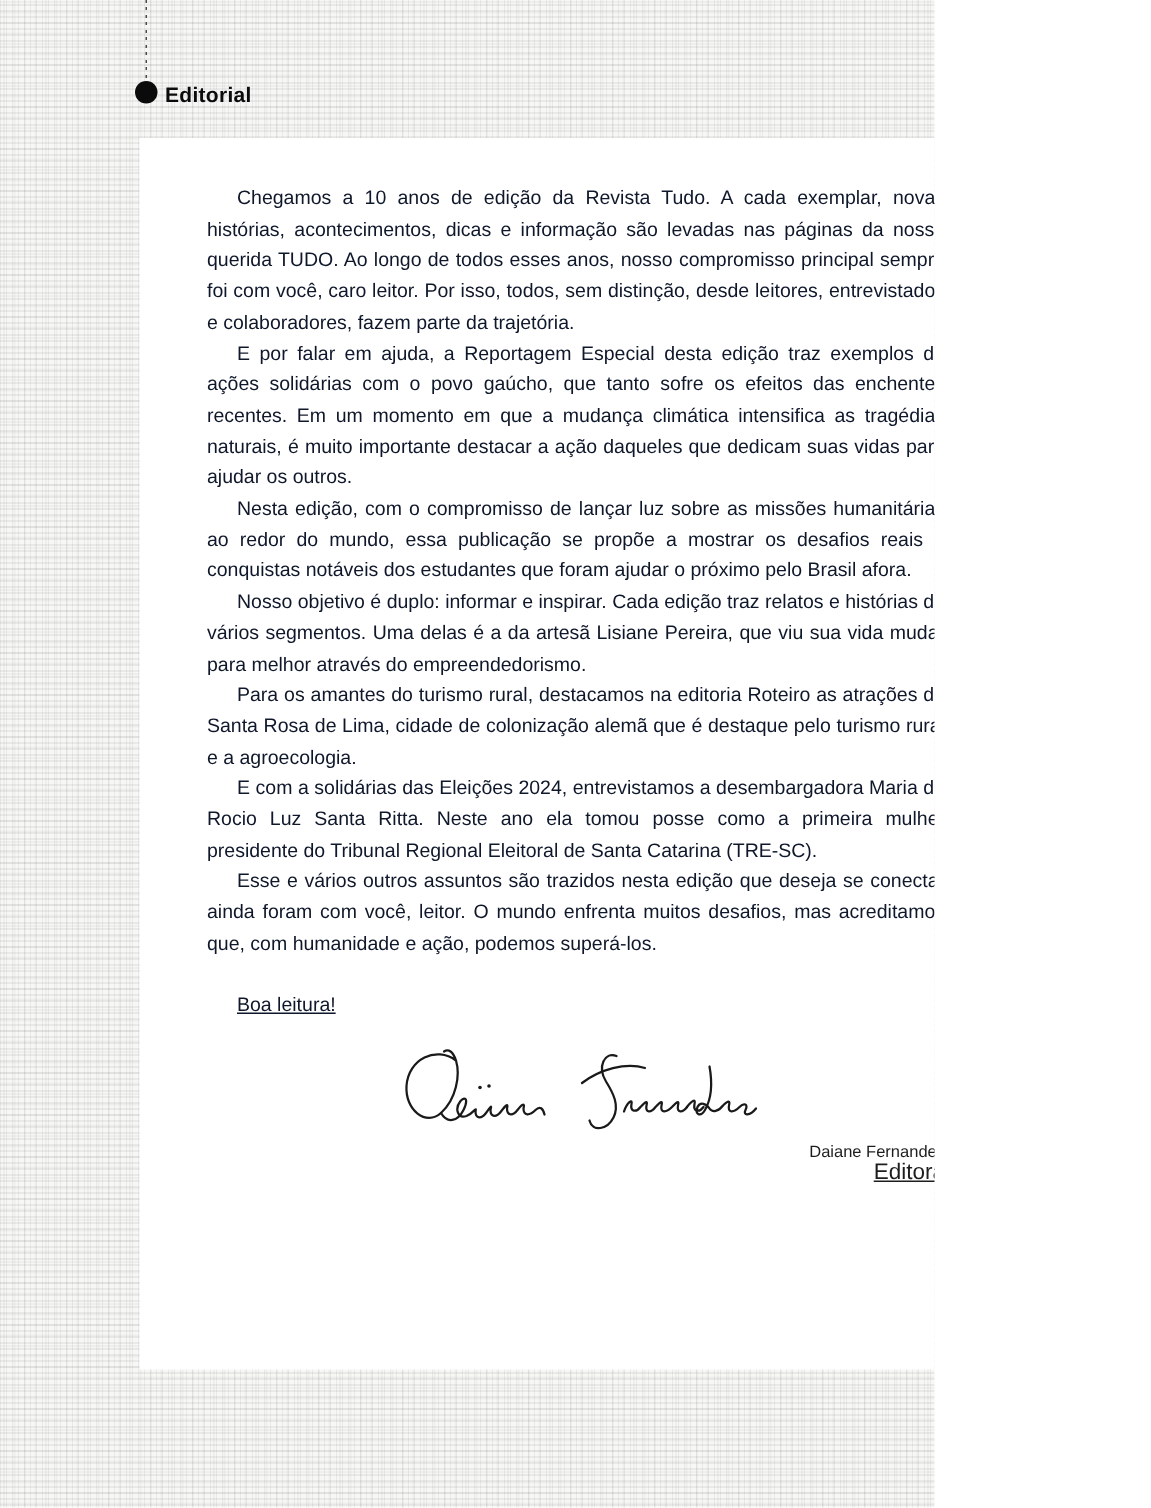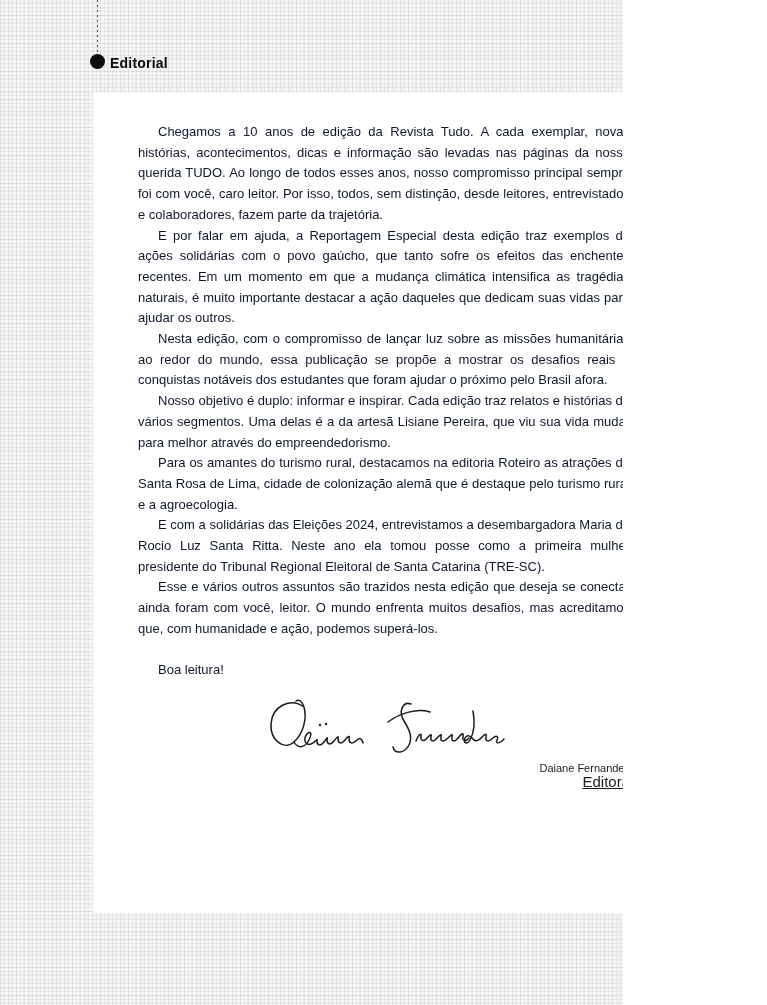--- a/index.html
+++ b/index.html
@@ -53,20 +53,21 @@
     text-align:justify;
     font-size:13px;
     line-height:20.7px;
     color:#0f172a;
     hyphens:auto;
   }
 
   .closing{
     margin-top:20.7px !important;
     text-align:right;
+    text-decoration:underline;
   }
 
   .signature-block{
     margin-top:14px;
     text-align:right;
     color:#1d1d1d;
   }
   .signature-svg{ display:block; margin:0 auto; }
   .sig-name{ font-size:11px; line-height:14px; }
   .sig-role{ font-size:15px; line-height:14px;text-decoration:underline; }

